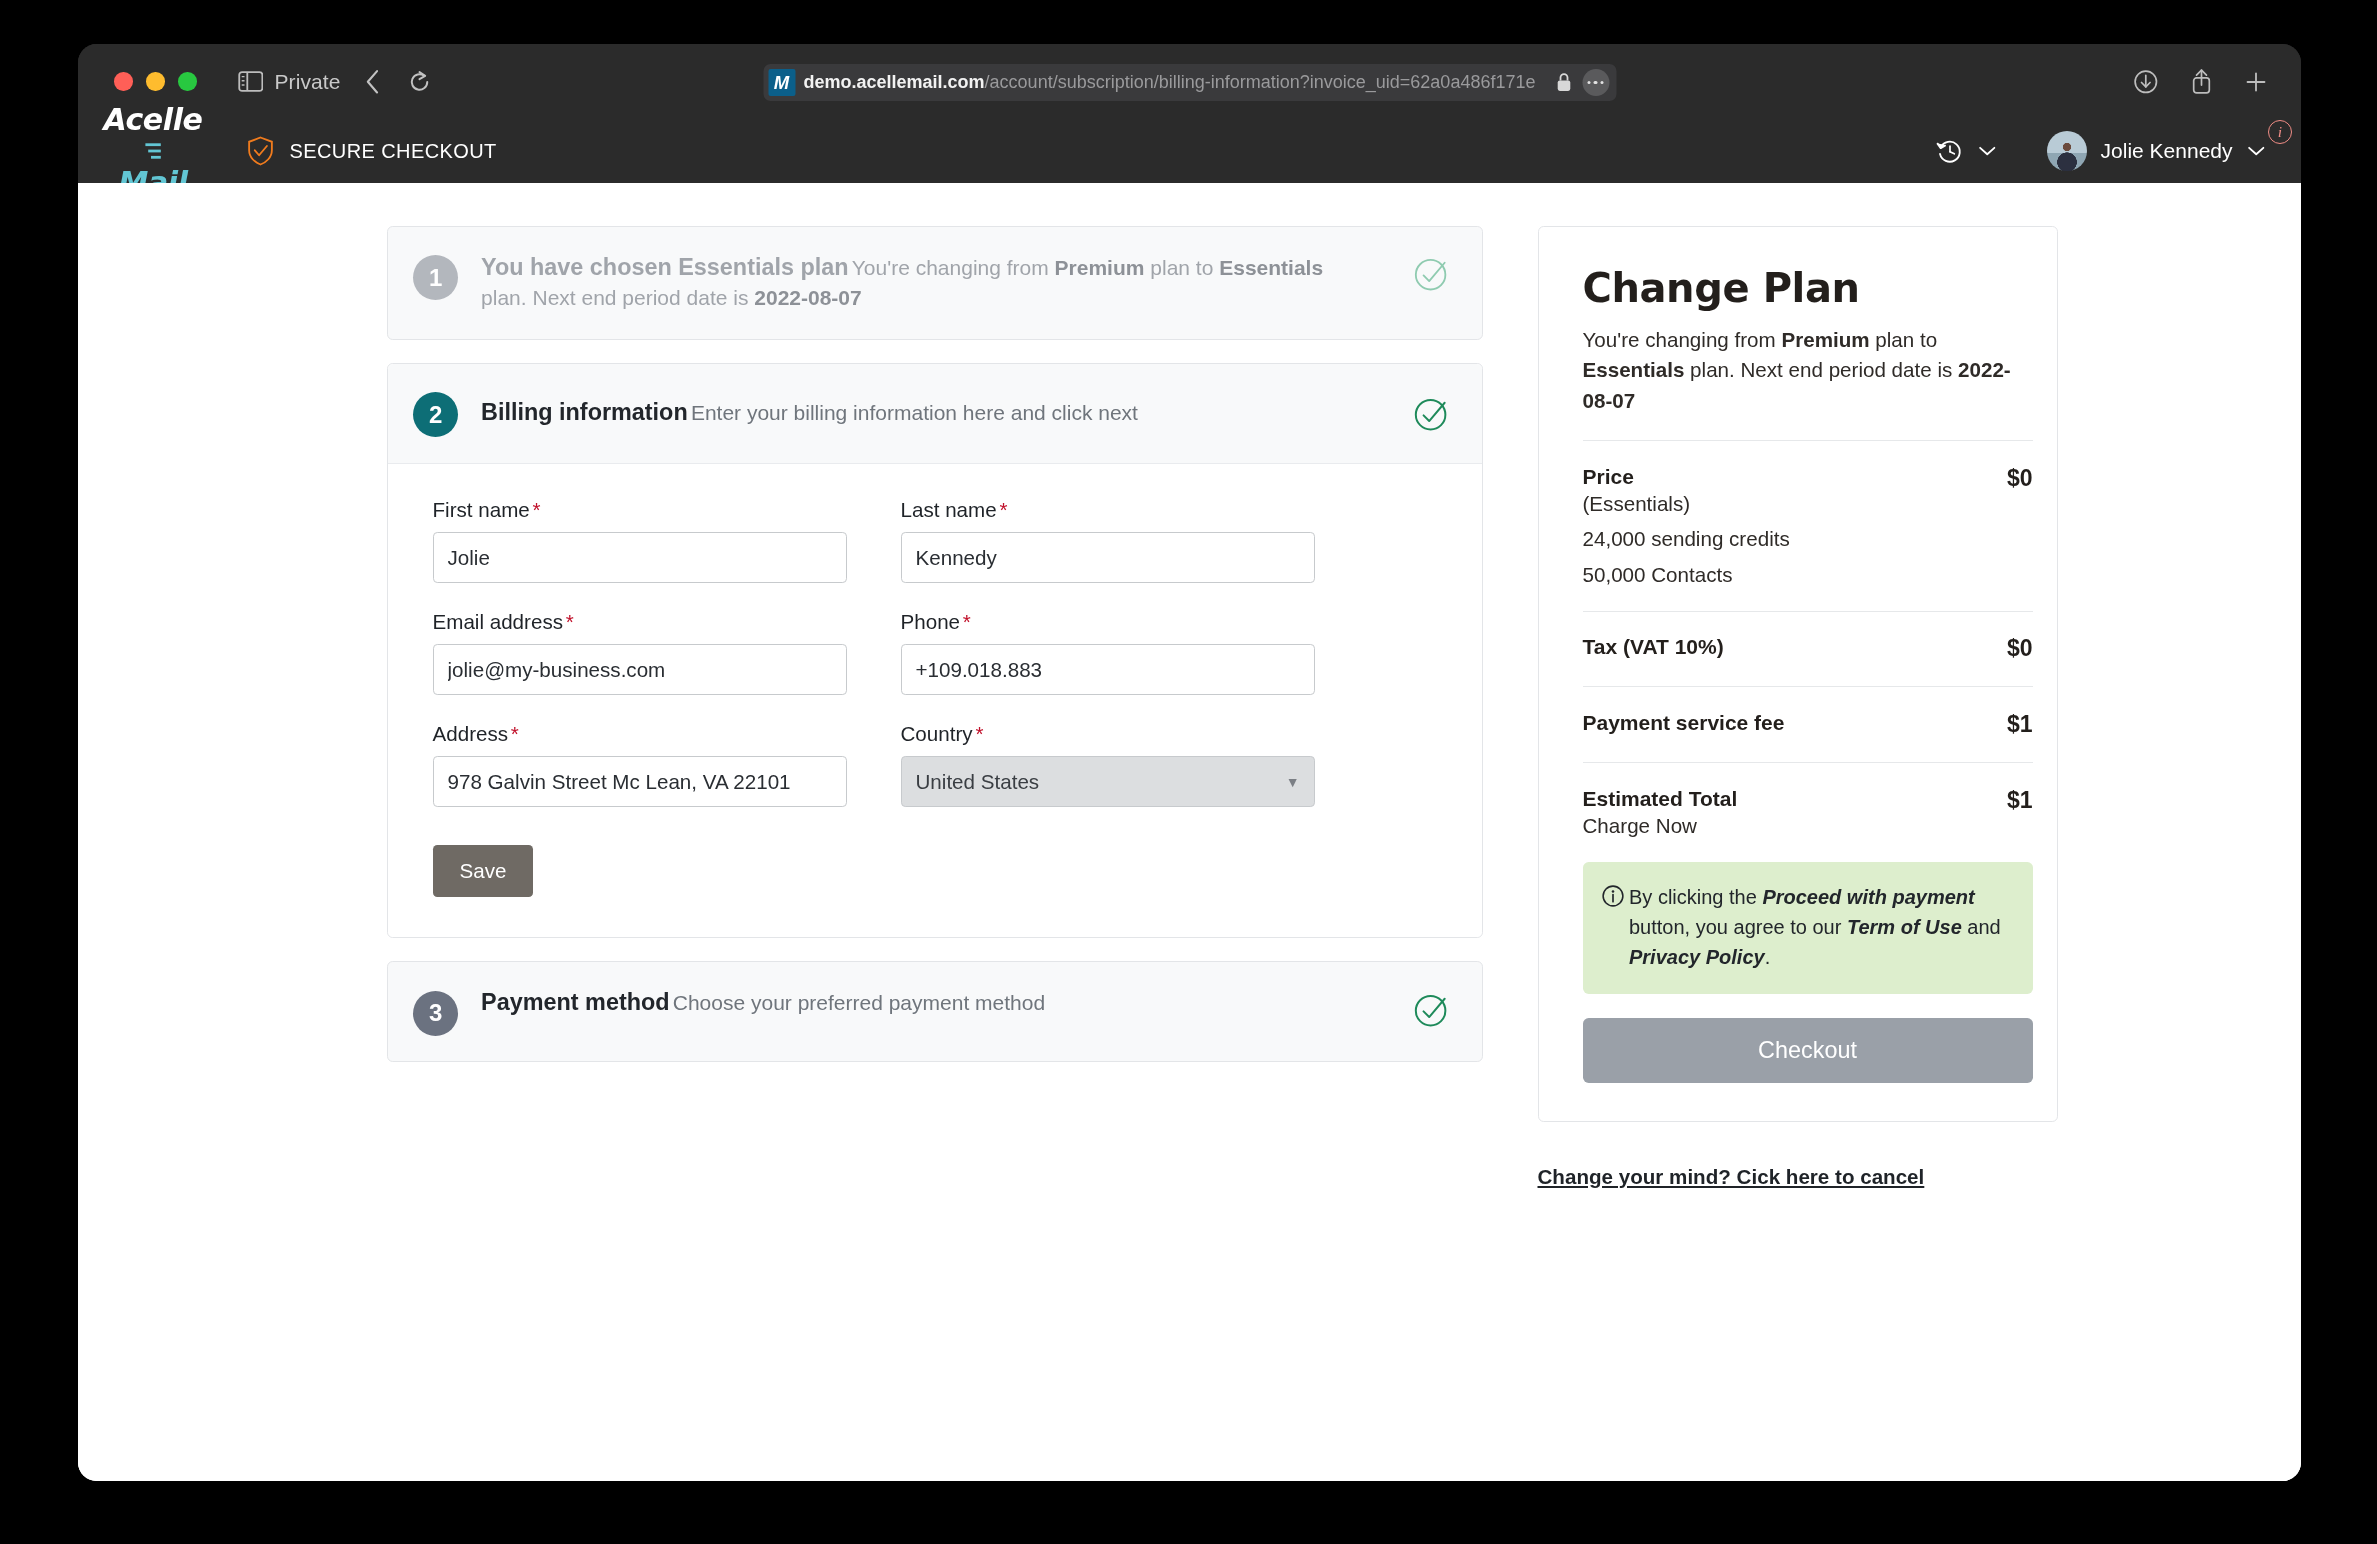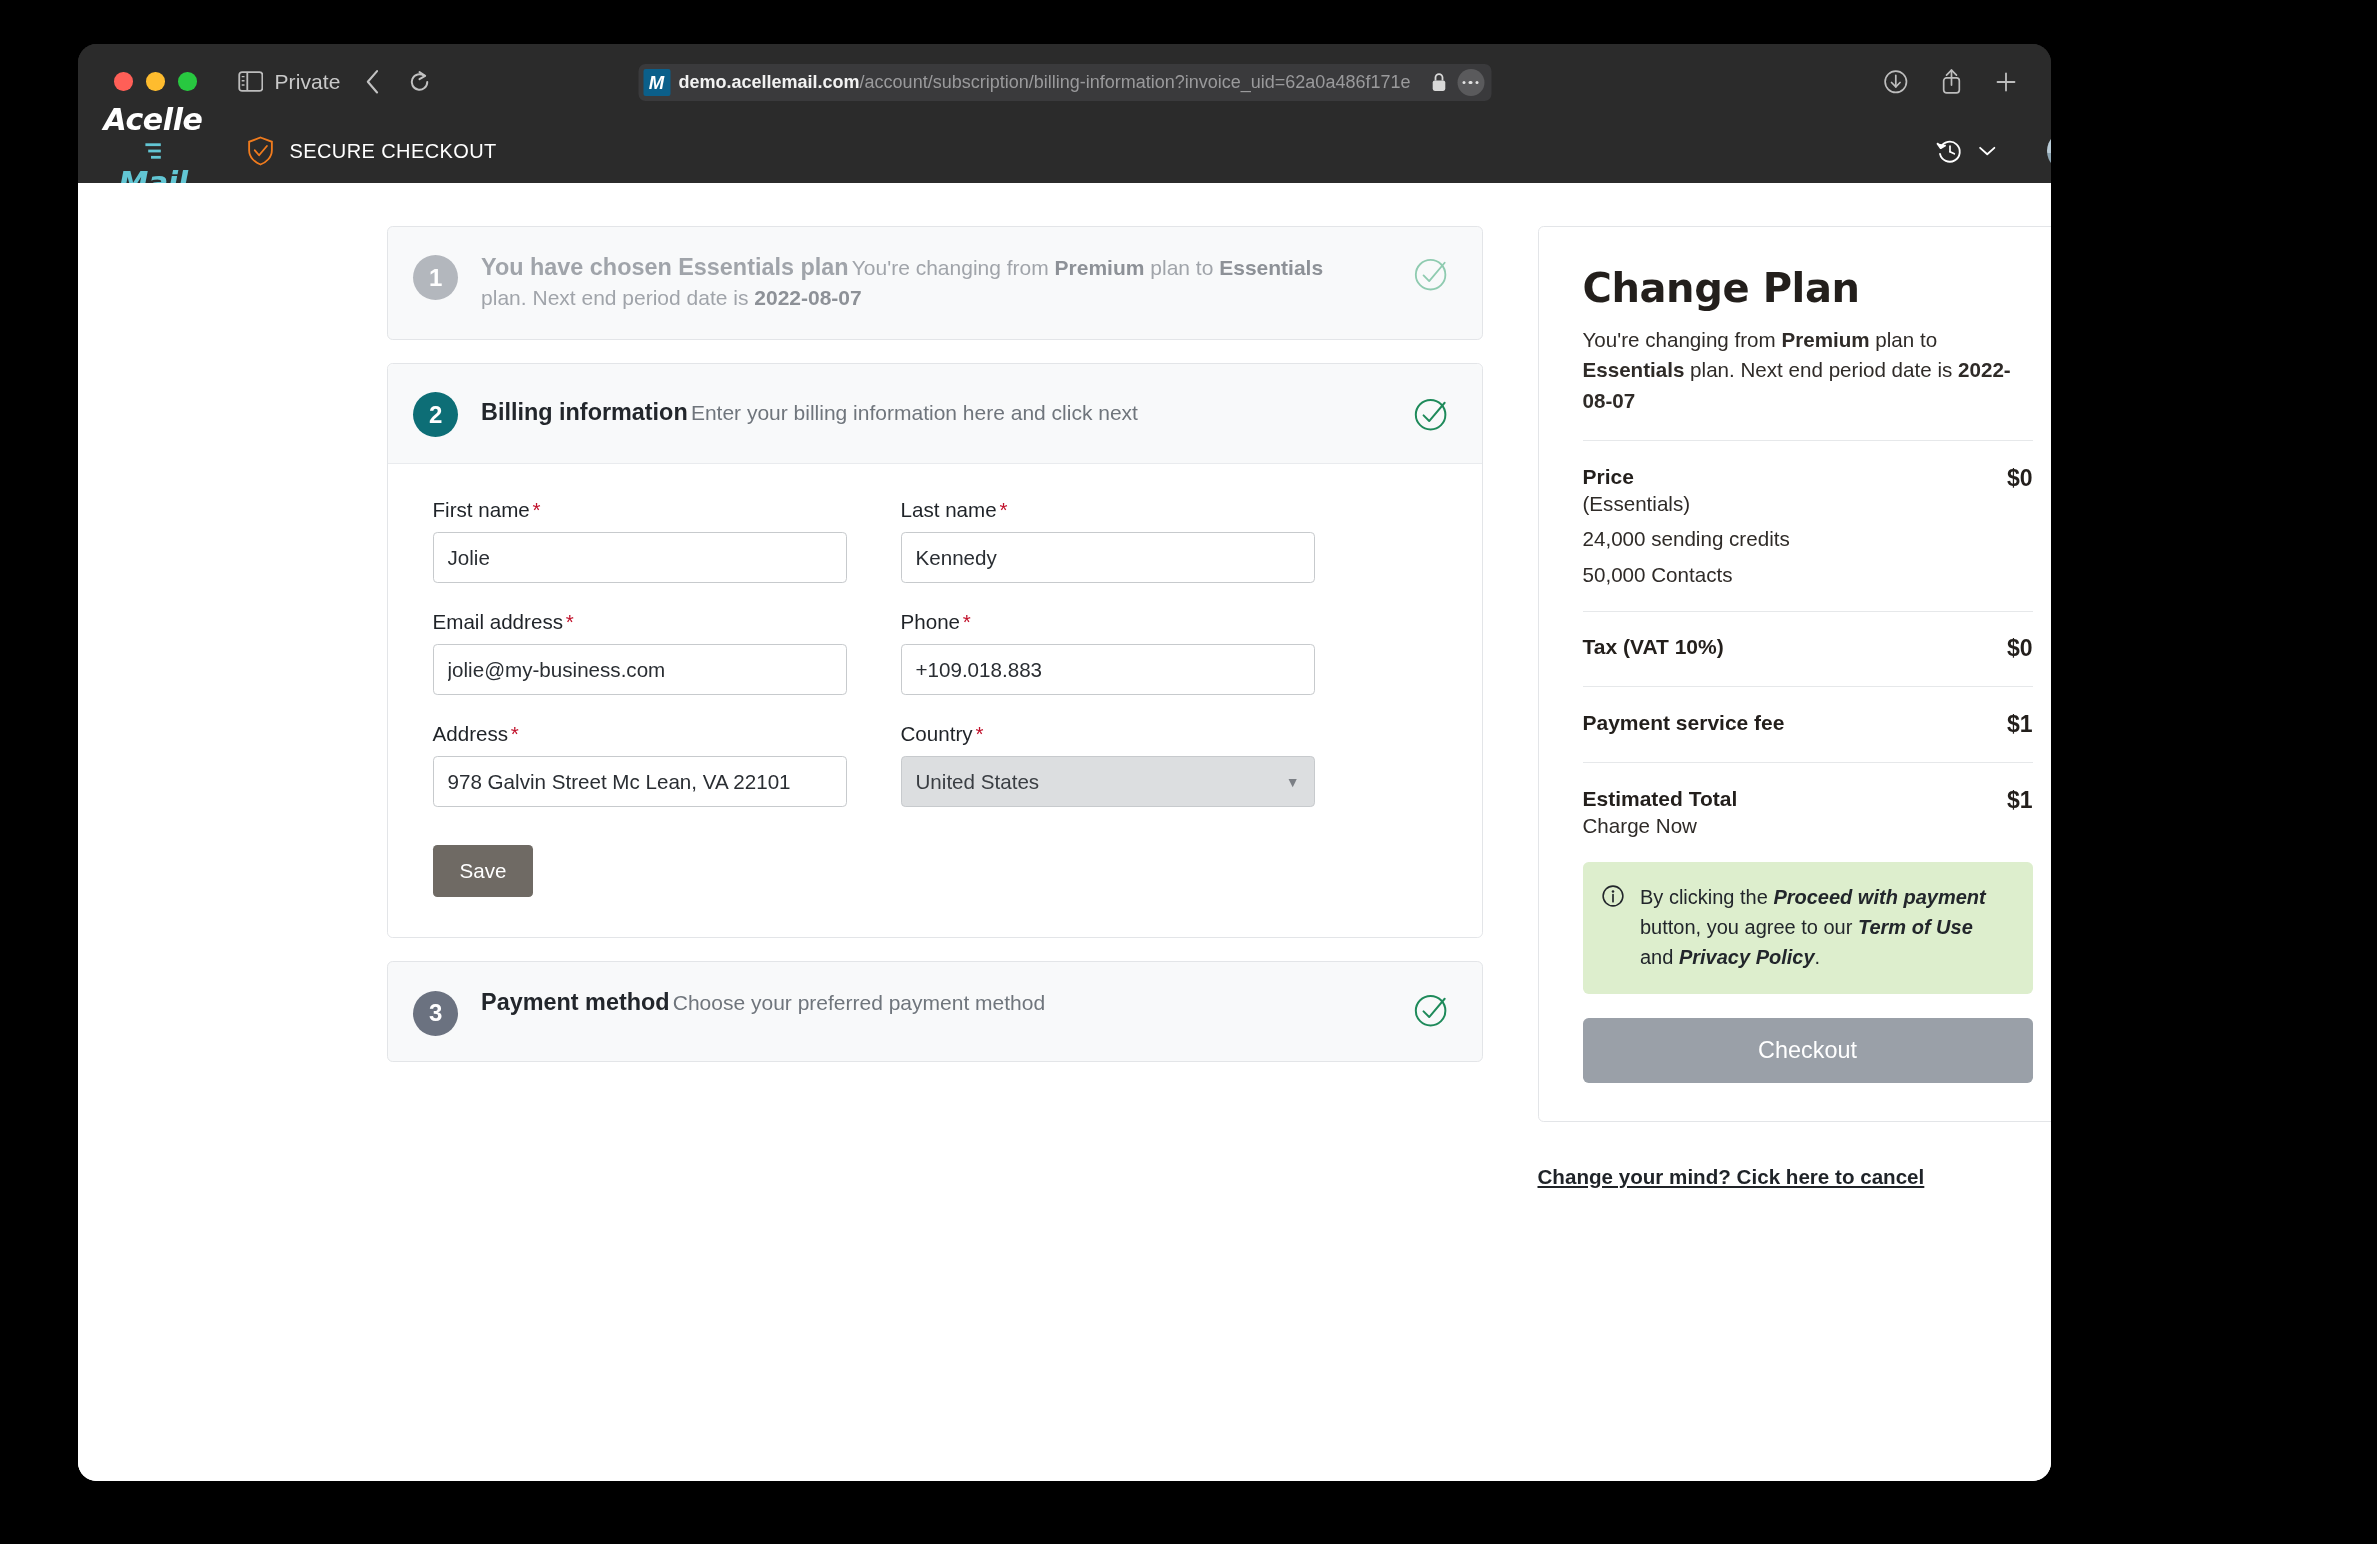--- a/index.html
+++ b/index.html
@@ -10,21 +10,21 @@
     overflow: hidden;
   }
   .desk {
     position: absolute; inset: 0;
     background: #000;
   }
   
   .browser {
     position: absolute;
     left: 78px; top: 44px;
-    width: 1973px; height: 1437px;
+    width: 2223px; height: 1437px;
     background: #2b2b2b;
     border-radius: 18.5px;
     overflow: hidden;
     box-shadow: 0 14px 50px rgba(0,0,0,.6);
   }
   .titlebar {
     position: relative;
     height: 75px;
     background: #2b2b2b;
     display: flex; align-items: center;
@@ -223,21 +223,21 @@
   .panel-sub { font-size: 20.6px; color: #2f2b28; line-height: 1.48; }
   .hr { height: 0.7px; background: #e6e8ea; margin: 24px 0; }
   .prow { display: flex; justify-content: space-between; align-items: flex-start; }
   .pname { font-size: 21px; font-weight: bold; color: #231f1c; }
   .pamount { font-size: 23px; font-weight: bold; color: #231f1c; }
   .psub { font-size: 20.6px; color: #2f2b28; margin-top: 2.8px; }
   .pline { font-size: 20.6px; color: #2f2b28; margin-top: 11.4px; }
   .notice {
     background: #ddeecd; border-radius: 5.7px;
     padding: 20px 21px 21px 18.5px;
-    display: flex; gap: 15px; align-items: flex-start;
+    display: flex; gap: 4px; align-items: flex-start;
     margin-top: 24px;
   }
   .notice-txt { font-size: 20px; line-height: 1.52; color: #22262b; }
   .notice-txt b { font-style: italic; }
   .checkout-btn {
     margin-top: 24px; width: 100%;
     background: #9aa0a8; color: #fff; border: none;
     border-radius: 5.7px; height: 65px; font-size: 23.4px;
     font-family: "Liberation Sans", sans-serif; cursor: pointer;
   }

